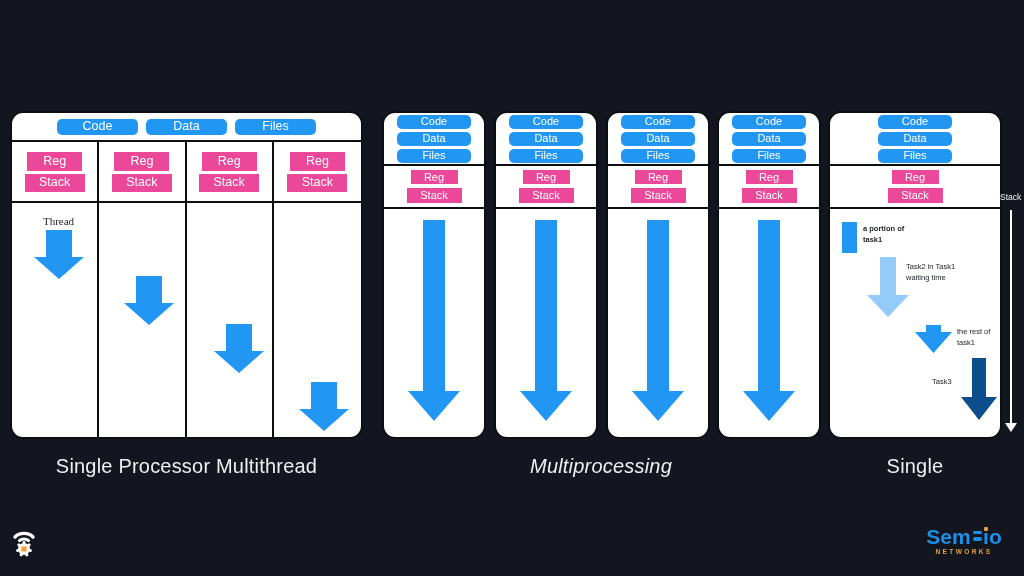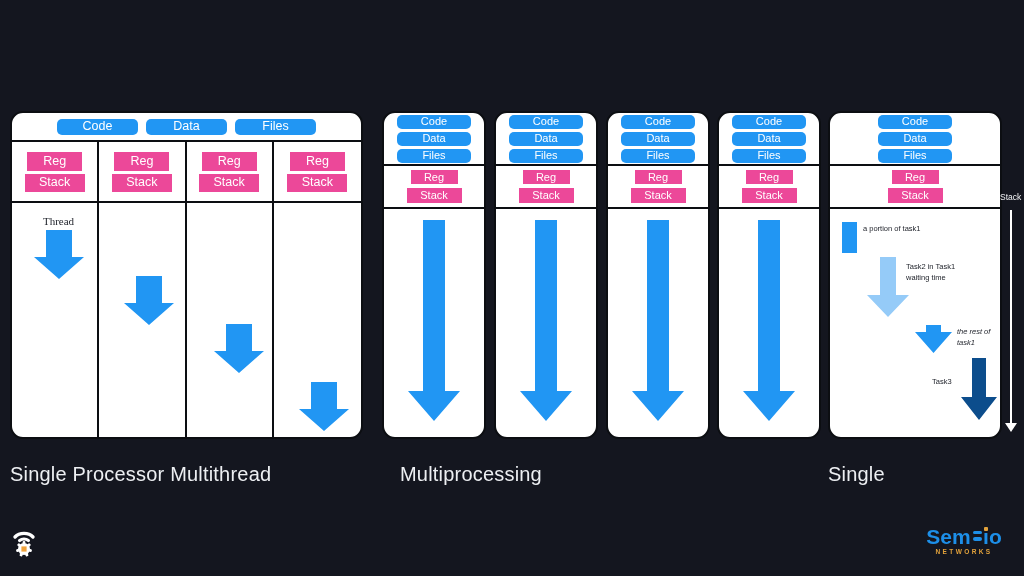--- a/index.html
+++ b/index.html
@@ -69,24 +69,24 @@
   .time-label{position:absolute;left:1000px;top:192px;color:#F2F3F5;font-size:8.5px;}
   .time-line{position:absolute;left:1010px;top:210px;width:2px;height:214px;background:#fff;}
   .time-head{
     position:absolute;left:1005px;top:423px;width:0;height:0;
     border-left:6px solid transparent;border-right:6px solid transparent;
     border-top:9px solid #fff;
   }
   
   .caption{
     position:absolute;top:455px;color:#EDEFF2;font-size:20px;
-    font-weight:500;letter-spacing:.2px;margin-top:8px;
+    font-weight:500;text-align:center;letter-spacing:.2px;
   }
   .cap-left{left:10px;width:353px;}
-  .cap-mp{left:400px;width:438px;}
+  .cap-mp{left:382px;width:438px;font-style:italic;}
   .cap-as{left:828px;width:174px;}
   
   .brand{position:absolute;left:920px;top:526px;width:88px;text-align:center;}
   .brand-word{
     color:#1D8FE8;font-size:21px;font-weight:bold;line-height:1;
     display:flex;align-items:center;justify-content:center;
   }
   .logo-f{display:inline-flex;flex-direction:column;gap:3px;margin:0 1.5px 0 2px;transform:translateY(-1px);}
   .logo-f i{display:block;width:9px;height:3.5px;background:#1D8FE8;border-radius:2px;}
   .logo-io{position:relative;display:inline-block;}
@@ -219,31 +219,31 @@
       <div class="pill md">Code</div>
       <div class="pill md">Data</div>
       <div class="pill md">Files</div>
     </div>
     <div class="sect2">
       <div class="tag reg-md">Reg</div>
       <div class="tag stack-md">Stack</div>
     </div>
     <div class="sect3">
       <div class="abs" style="left:12px;top:13px;width:15px;height:31px;background:#2196F3;"></div>
-      <div class="note" style="left:33px;top:15px;width:62px;">a portion of task1</div>
+      <div class="note" style="left:33px;top:15px;width:62px;font-weight:bold;">a portion of task1</div>
 
       <svg class="abs" style="left:37px;top:48px;" width="42" height="60">
         <polygon points="13,0 29,0 29,38 42,38 21,60 0,38 13,38" fill="#95CBF8"></polygon>
       </svg>
       <div class="note" style="left:76px;top:53px;width:62px;">Task2 in Task1 waiting time</div>
 
       <svg class="abs" style="left:85px;top:116px;" width="37" height="28">
         <polygon points="11,0 26,0 26,7 37,7 18.5,28 0,7 11,7" fill="#2196F3"></polygon>
       </svg>
-      <div class="note" style="left:127px;top:118px;width:46px;font-style:italic;">the rest of task1</div>
+      <div class="note" style="left:127px;top:118px;width:46px;">the rest of task1</div>
 
       <div class="note" style="left:102px;top:168px;">Task3</div>
       <svg class="abs" style="left:131px;top:149px;" width="36" height="62">
         <polygon points="11,0 25,0 25,39 36,39 18,62 0,39 11,39" fill="#0C4D8C"></polygon>
       </svg>
     </div>
   </div>
 
   <div class="time-label">Stack</div>
   <div class="time-line"></div>

